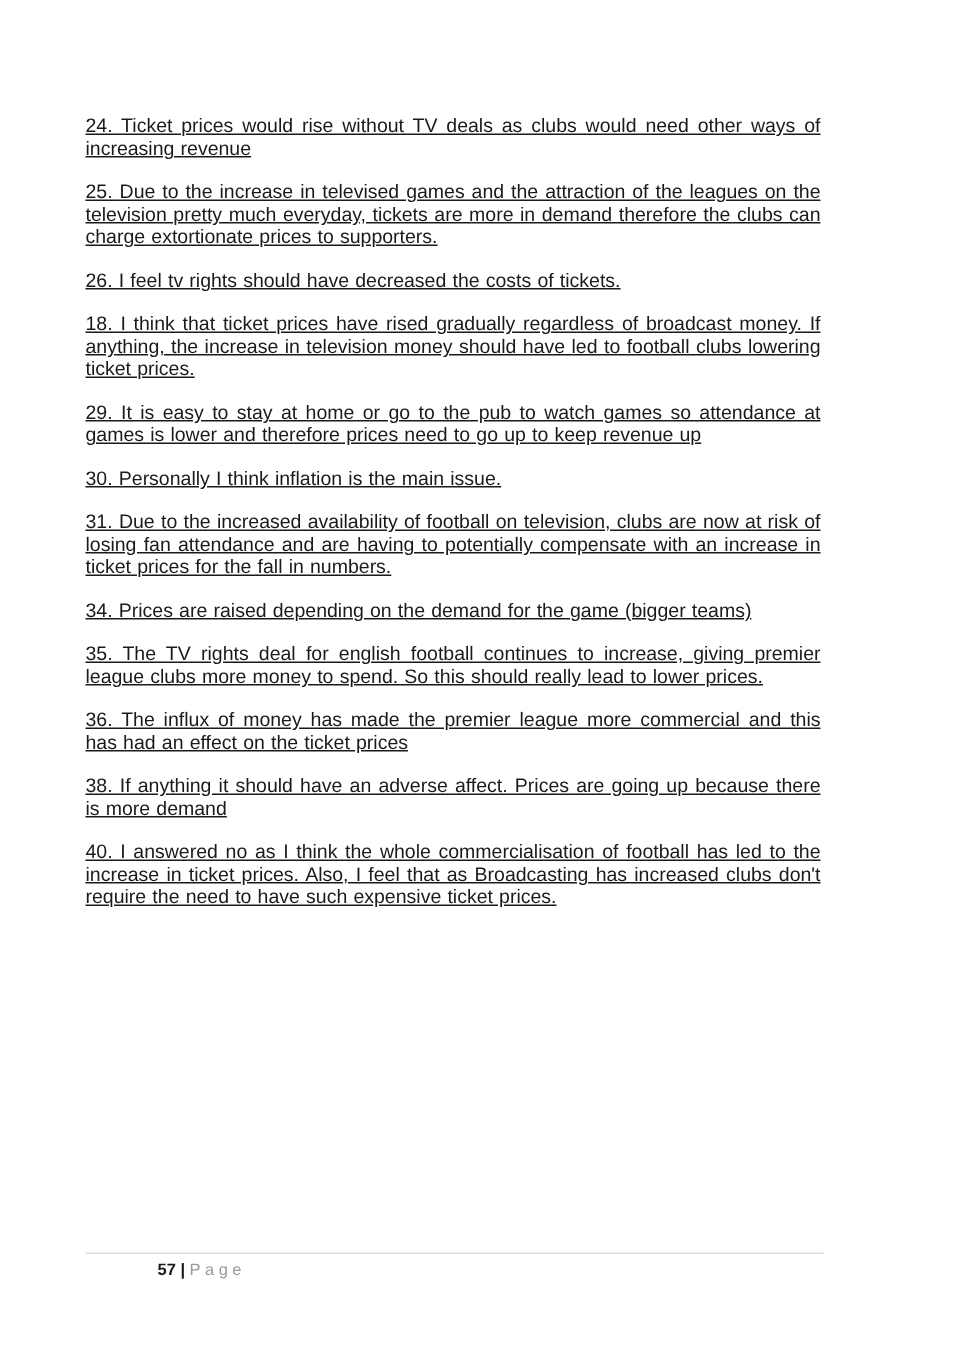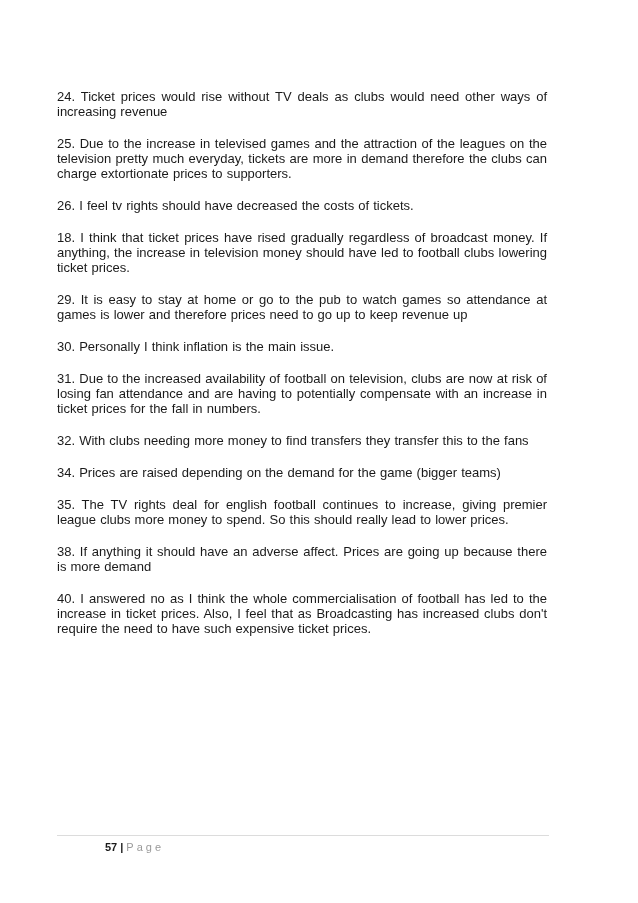--- a/index.html
+++ b/index.html
@@ -24,23 +24,24 @@
       position: absolute;
       left: 57px;
       top: 72px;
       width: 490px;
       font-family: "Liberation Sans", sans-serif;
       font-size: 13px;
       line-height: 15px;
       color: #1a1a1a;
     }
     .para {
-      margin: 17px 0 14px 0;
+      margin: 4px 0 14px 0;
       text-align: justify;
       word-spacing: 0.5px;
+      text-decoration: underline;
     }
     .footer-rule {
       position: absolute;
       left: 57px;
       top: 835px;
       width: 492px;
       height: 1px;
       background: #dcdcdc;
     }
     .footer {
@@ -72,23 +73,23 @@
 
 <div class="page">
   <div class="content">
     <p class="para">24. Ticket prices would rise without TV deals as clubs would need other ways of increasing revenue</p>
     <p class="para">25. Due to the increase in televised games and the attraction of the leagues on the television pretty much everyday, tickets are more in demand therefore the clubs can charge extortionate prices to supporters.</p>
     <p class="para">26. I feel tv rights should have decreased the costs of tickets.</p>
     <p class="para">18. I think that ticket prices have rised gradually regardless of broadcast money. If anything, the increase in television money should have led to football clubs lowering ticket prices.</p>
     <p class="para">29. It is easy to stay at home or go to the pub to watch games so attendance at games is lower and therefore prices need to go up to keep revenue up</p>
     <p class="para">30. Personally I think inflation is the main issue.</p>
     <p class="para">31. Due to the increased availability of football on television, clubs are now at risk of losing fan attendance and are having to potentially compensate with an increase in ticket prices for the fall in numbers.</p>
-    <p class="para">32. With clubs needing more money to find transfers they transfer this to the fans</p>
     <p class="para">34. Prices are raised depending on the demand for the game (bigger teams)</p>
     <p class="para">35. The TV rights deal for english football continues to increase, giving premier league clubs more money to spend. So this should really lead to lower prices.</p>
+    <p class="para">36. The influx of money has made the premier league more commercial and this has had an effect on the ticket prices</p>
     <p class="para">38. If anything it should have an adverse affect. Prices are going up because there is more demand</p>
     <p class="para">40. I answered no as I think the whole commercialisation of football has led to the increase in ticket prices. Also, I feel that as Broadcasting has increased clubs don't require the need to have such expensive ticket prices.</p>
   </div>
 
   <div class="footer-rule"></div>
   <div class="footer">
     <span class="num">57</span><span class="sep">|</span><span class="page-word">Page</span>
   </div>
 </div>
 

